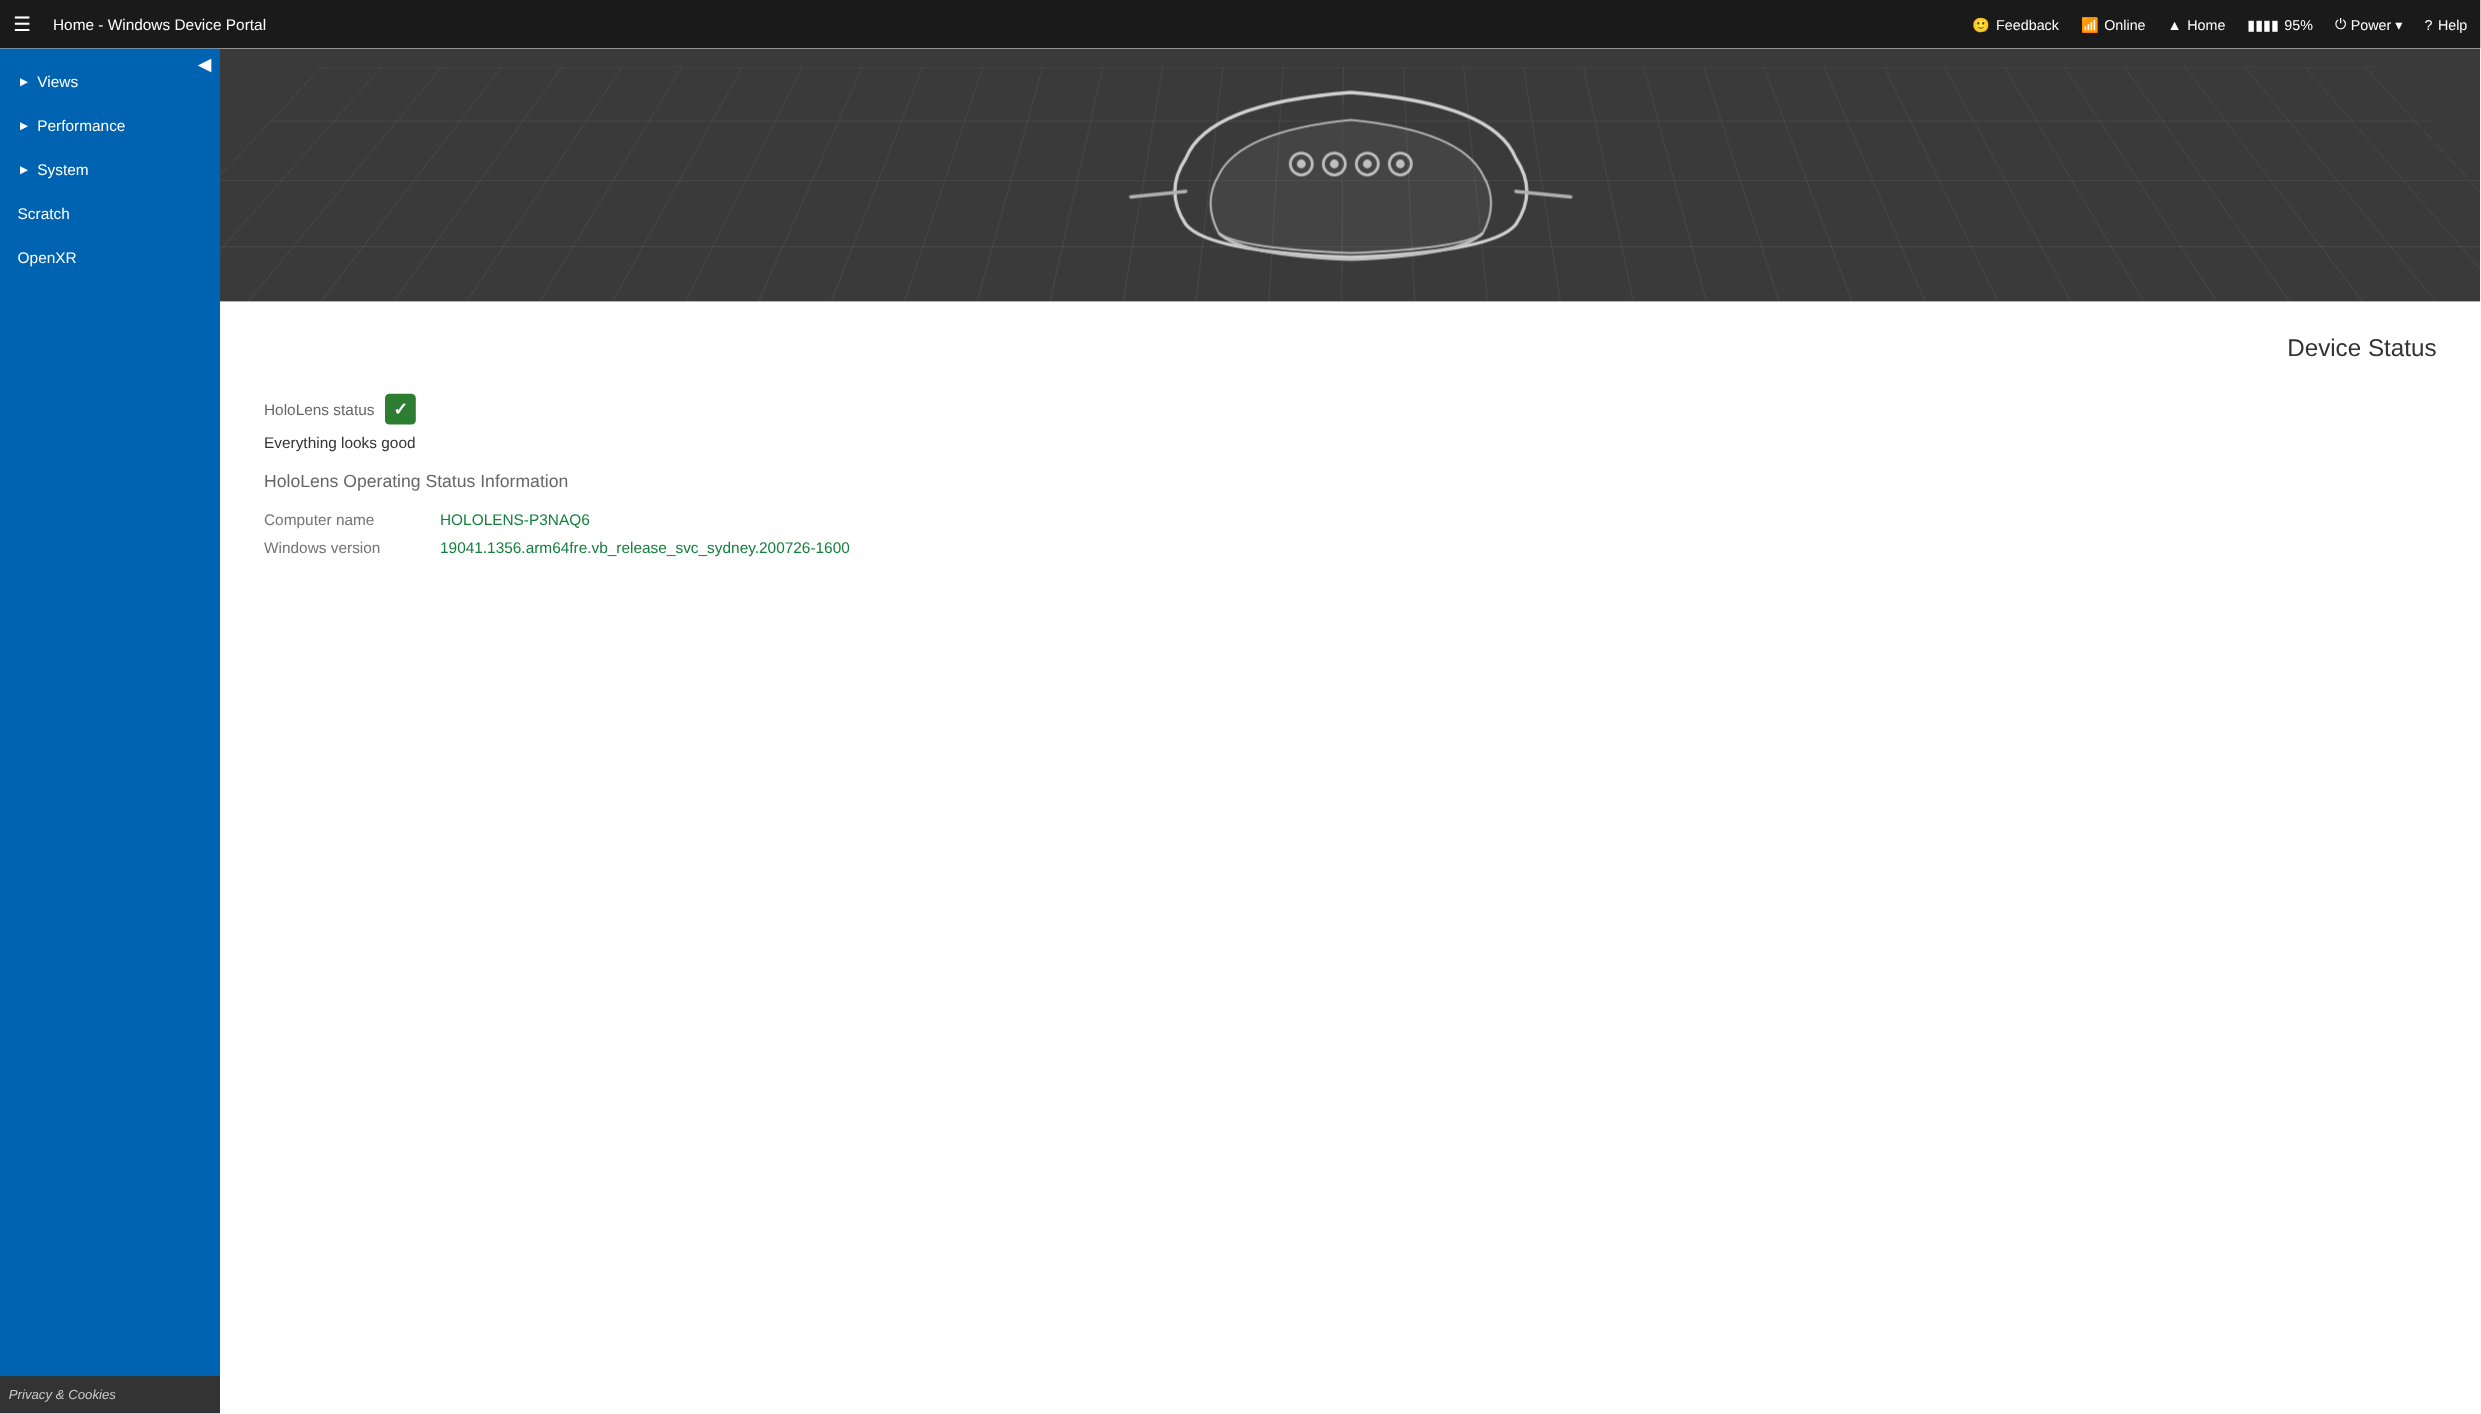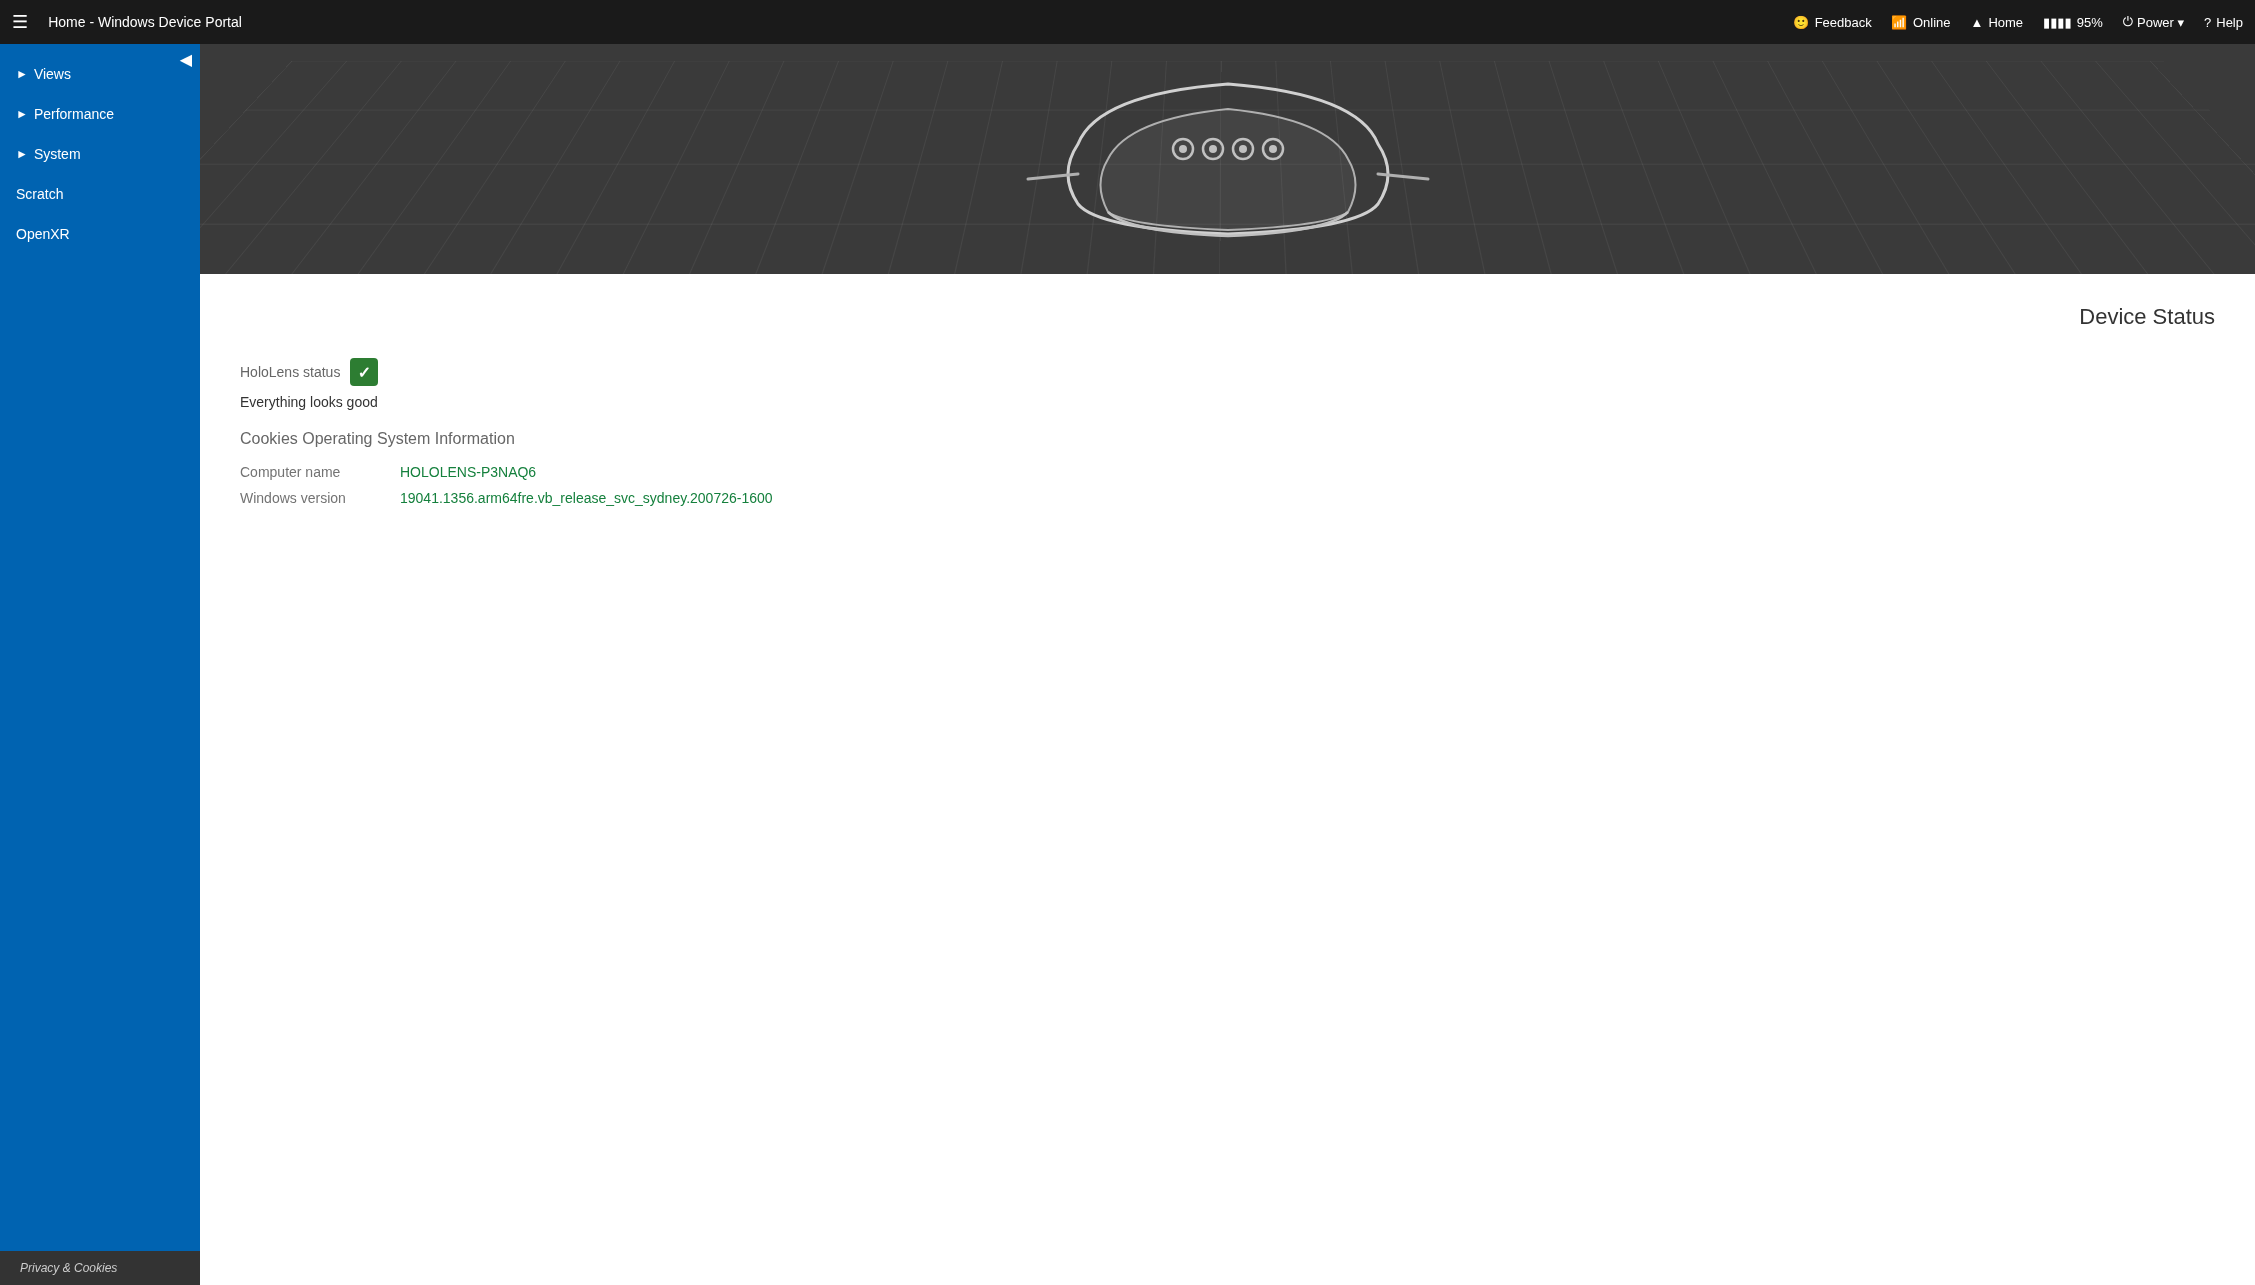--- a/index.html
+++ b/index.html
@@ -82,21 +82,21 @@
       padding: 12px 16px;
       cursor: pointer;
       font-size: 14px;
       display: flex;
       align-items: center;
       gap: 6px;
     }
     .sidebar-item .arrow { font-size: 12px; }
     .sidebar-footer {
       background: #333;
-      padding: 10px 20px;
+      padding: 10px 8px;
       font-size: 12px;
       color: #ccc;
       font-style: italic;
     }
 
     
     .content-area {
       flex: 1;
       overflow-y: auto;
       display: flex;
@@ -293,21 +293,21 @@
         <div class="status-label-row">
           <span class="status-label">HoloLens status</span>
           <div class="status-check">
             <span>✓</span>
           </div>
         </div>
         <div class="status-message">Everything looks good</div>
       </div>
 
       <div class="os-section">
-        <h3>Cookies Operating System Information</h3>
+        <h3>HoloLens Operating Status Information</h3>
         <div class="os-info-row">
           <span class="os-info-label">Computer name</span>
           <span class="os-info-value">HOLOLENS-P3NAQ6</span>
         </div>
         <div class="os-info-row">
           <span class="os-info-label">Windows version</span>
           <span class="os-info-value">19041.1356.arm64fre.vb_release_svc_sydney.200726-1600</span>
         </div>
       </div>
     </div>

